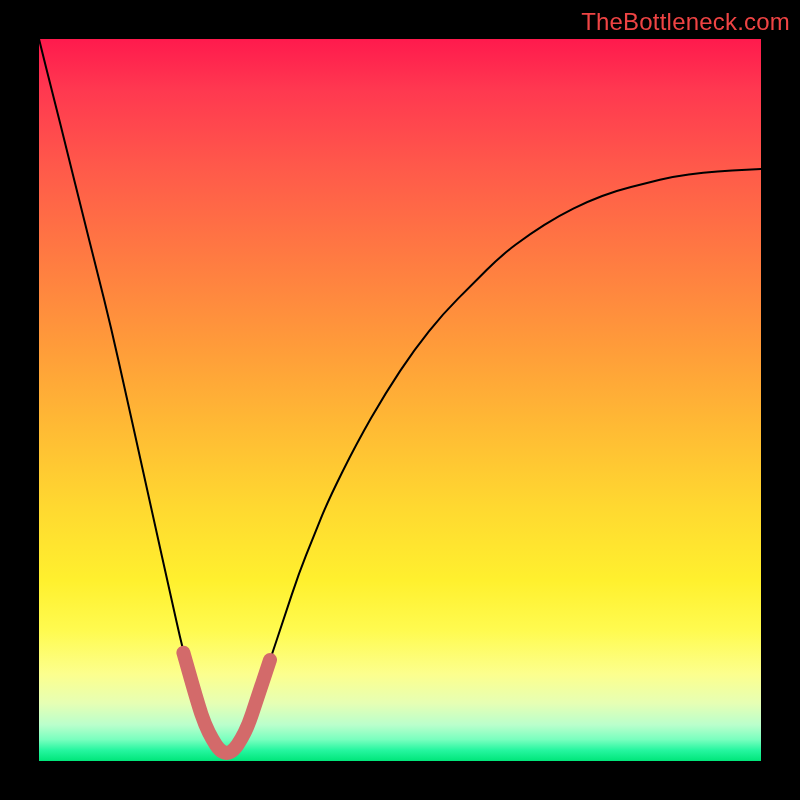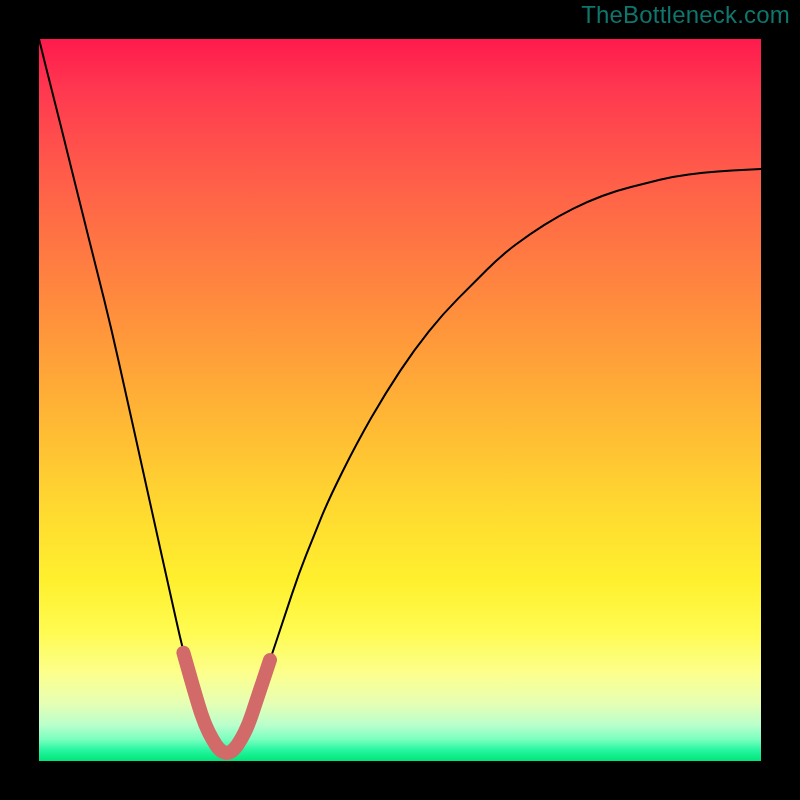--- a/index.html
+++ b/index.html
@@ -48,23 +48,23 @@
     );
   }
   .curve-svg {
     position: absolute;
     inset: 0;
     width: 100%;
     height: 100%;
   }
   .watermark {
     position: absolute;
-    top: 1px;
+    top: 8px;
     right: 10px;
-    color: #0f766e;
+    color: #ef4444;
     font-size: 24px;
     letter-spacing: 0.2px;
     user-select: none;
   }
 </style>
 </head>
 <body>
 
 <div class="stage">
 

